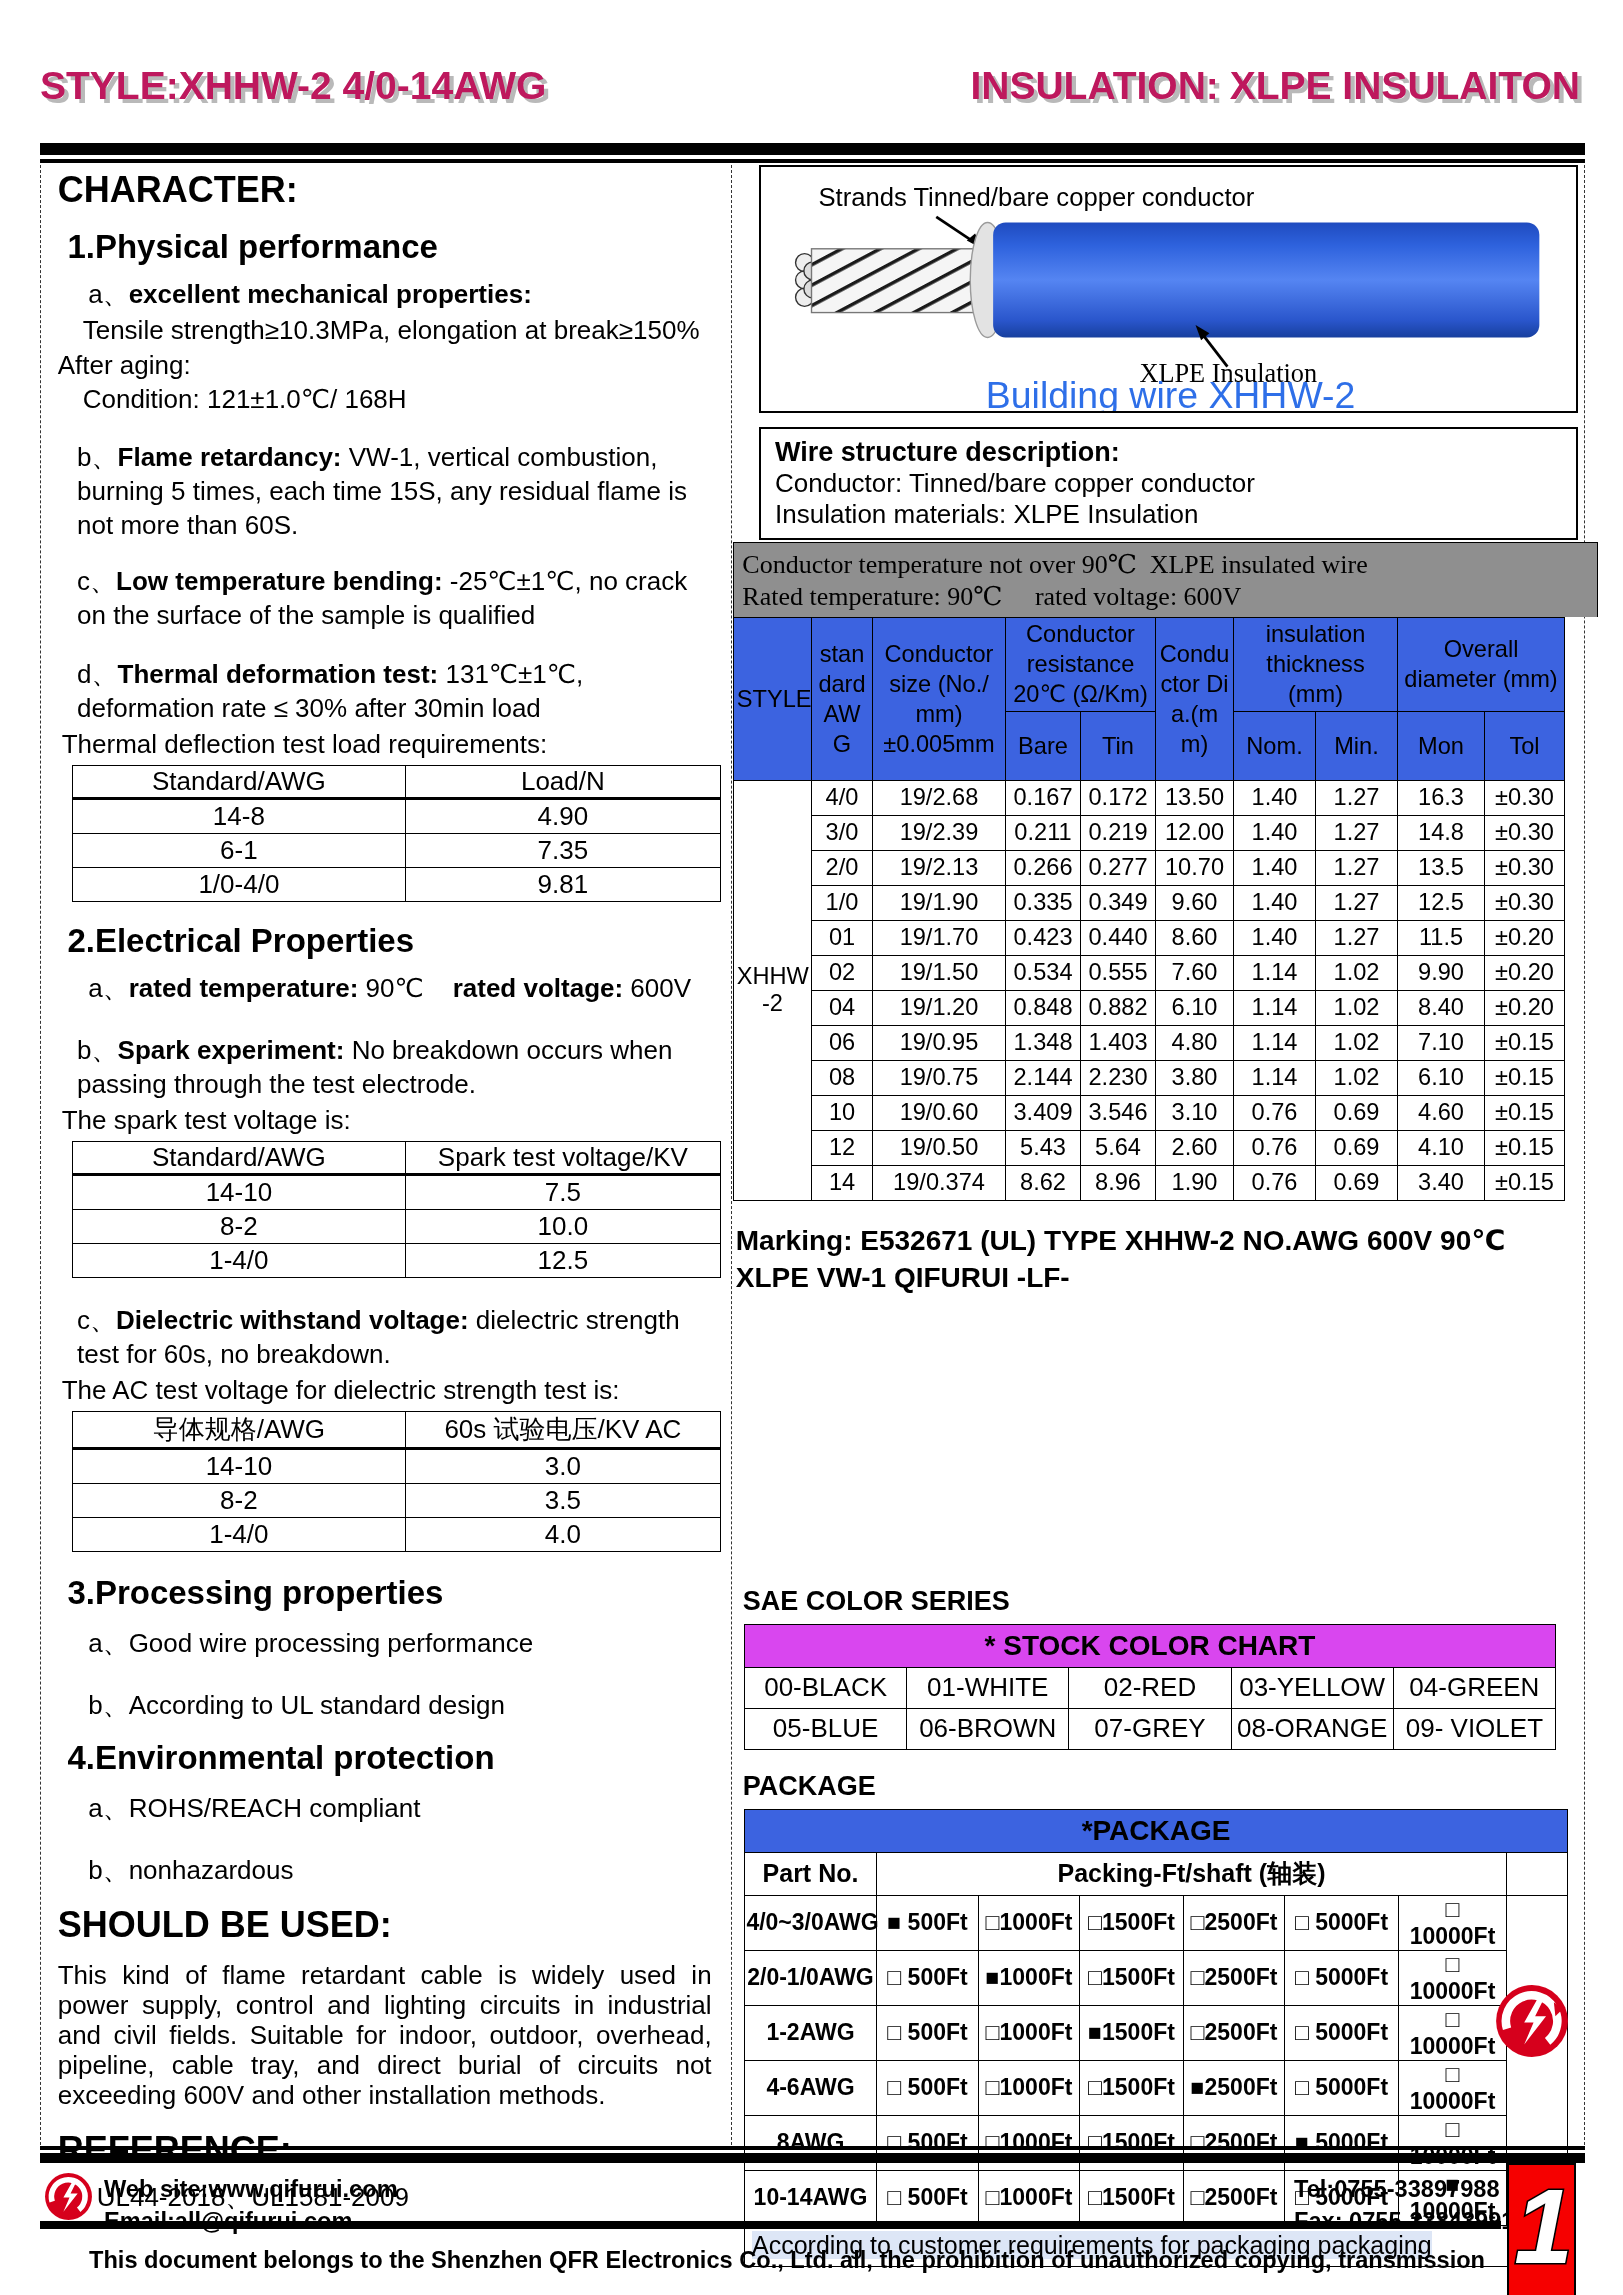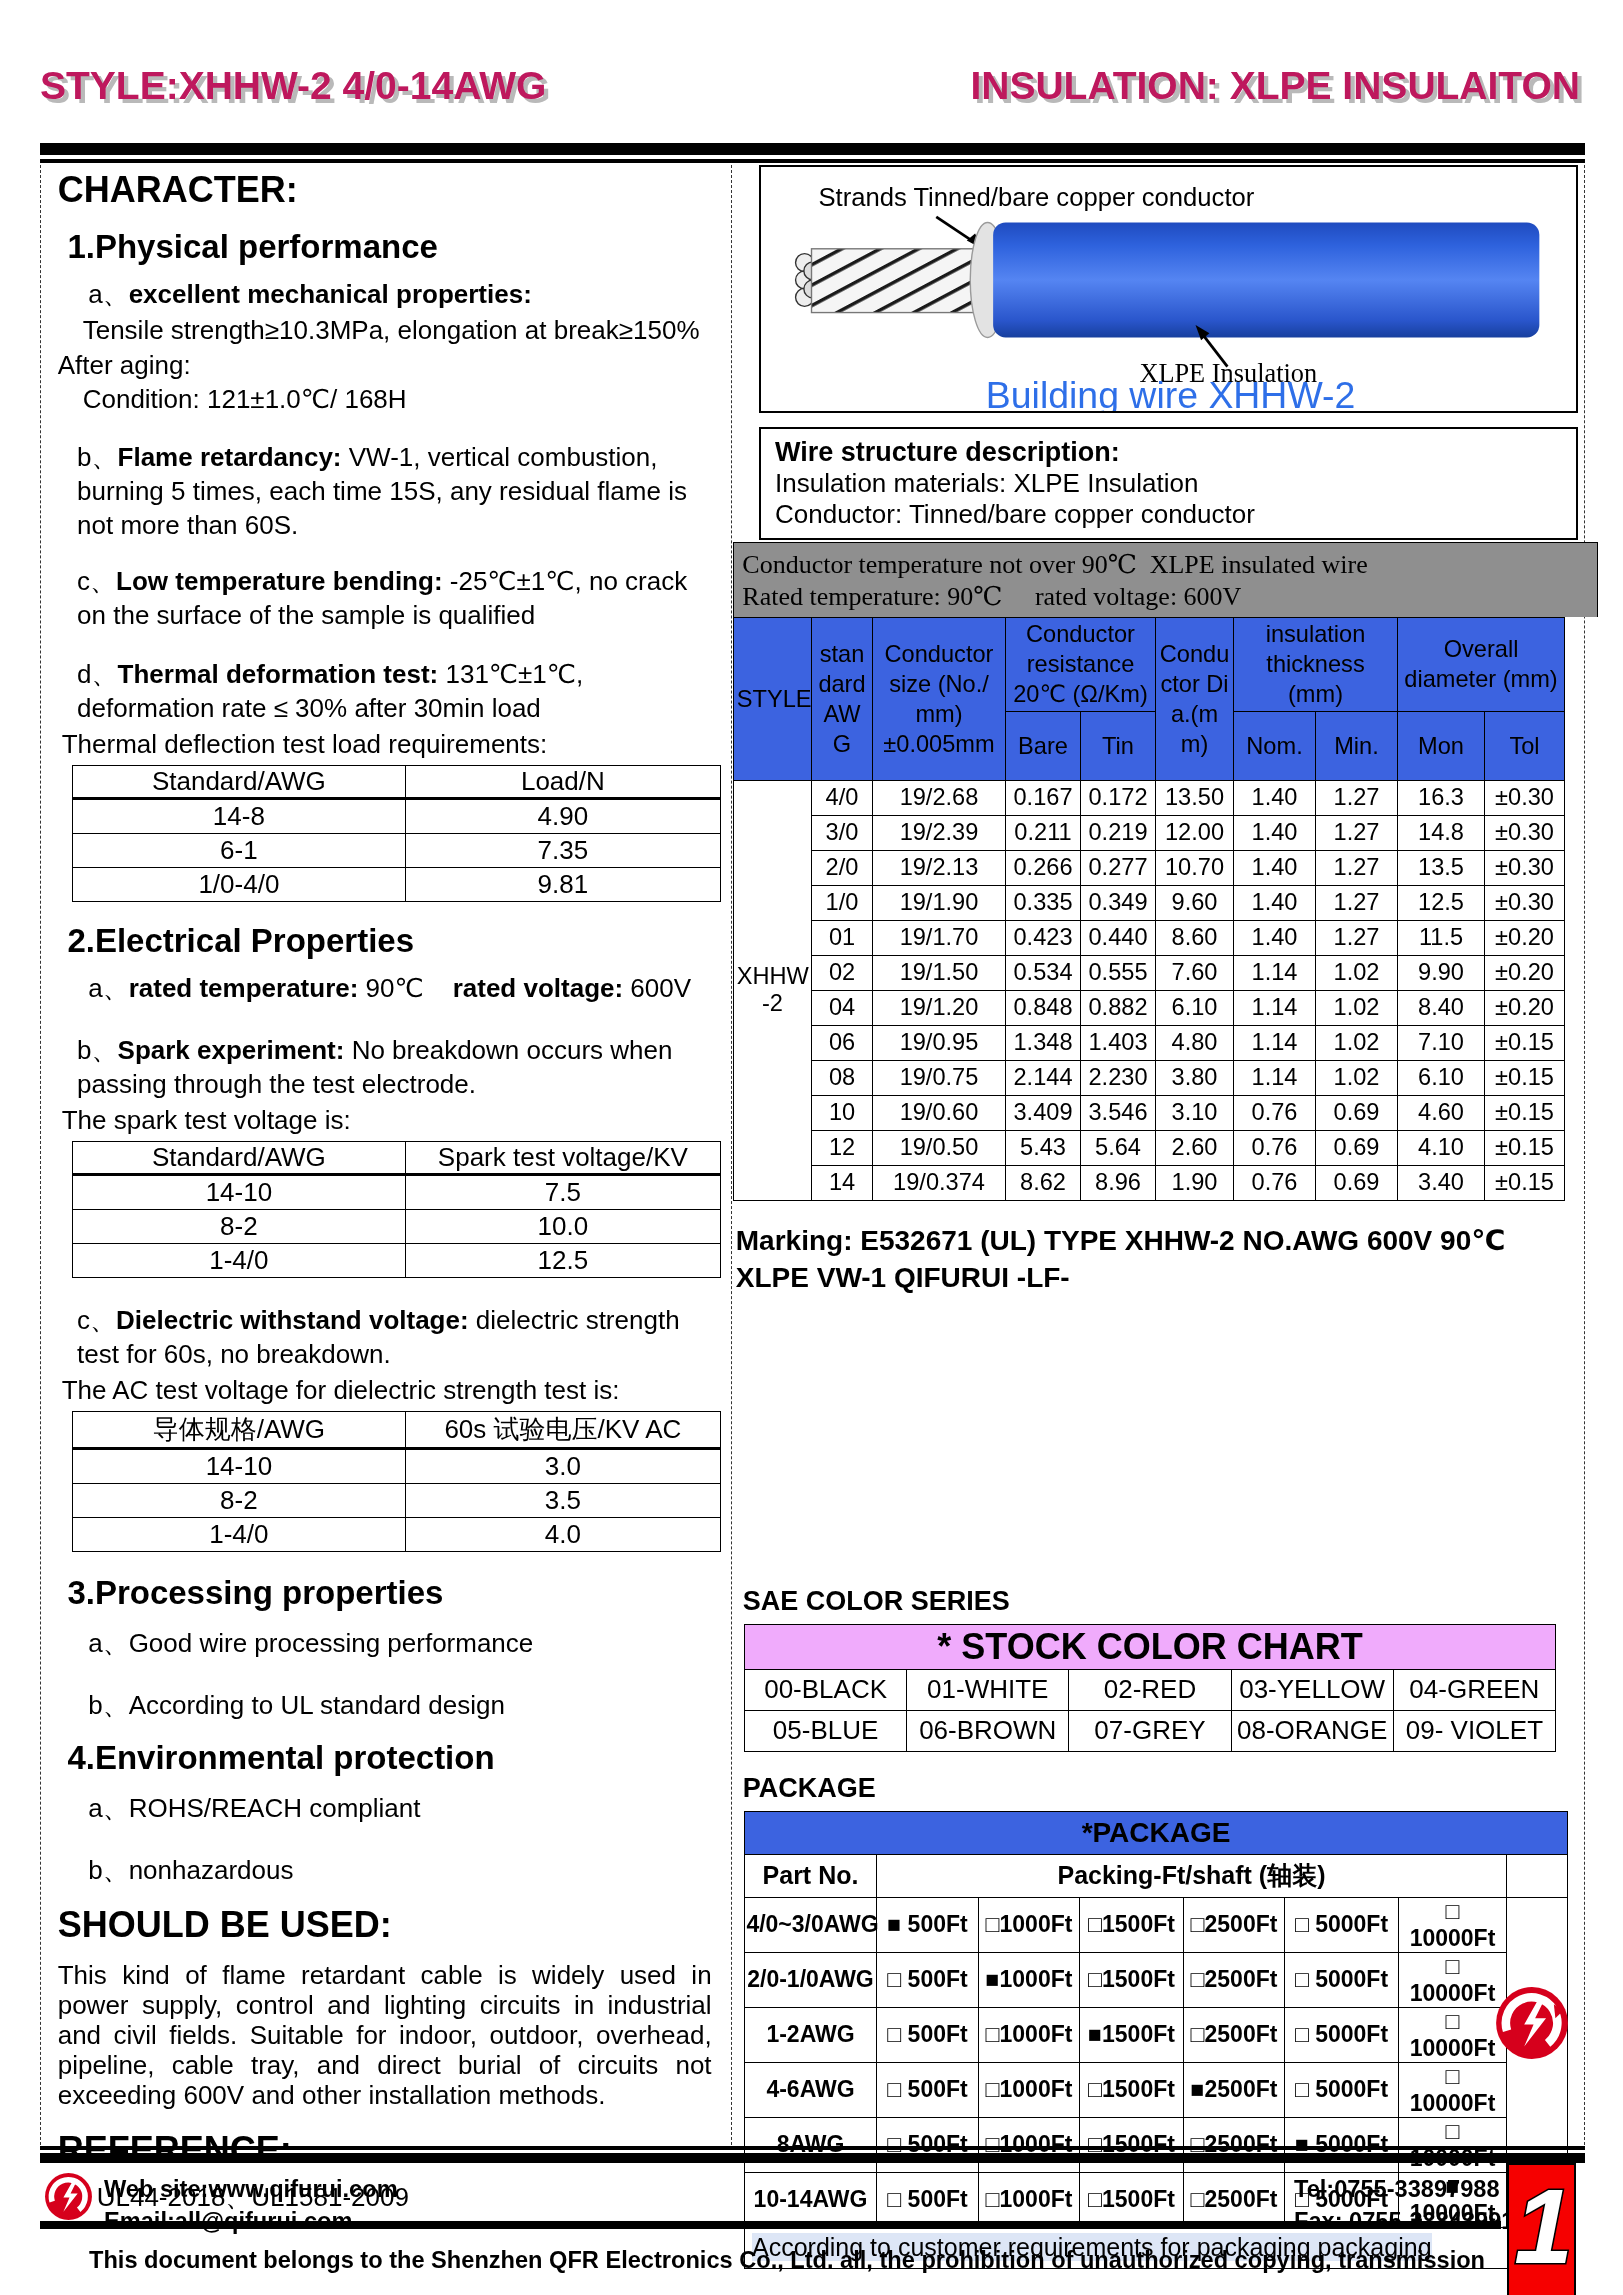--- a/index.html
+++ b/index.html
@@ -50,21 +50,21 @@
   .spec thead th{background:#3c63e0;font-weight:normal;line-height:30px;}
   .spec thead tr:first-child th{height:87px;}
   .spec thead tr:last-child th{height:69px;}
   .spec tbody td{height:35px;font-weight:normal;}
   .brk{word-break:break-all;}
   .style-cell{white-space:pre-line;font-size:25px;}
   .marking{margin:21px 0 0 2.8px;width:840px;font-size:28px;font-weight:bold;
            line-height:37px;white-space:pre-wrap;}
   .sae-title{margin:290px 0 0 9.7px;font-size:27px;font-weight:bold;}
   .ctable{border-collapse:collapse;table-layout:fixed;width:812px;margin:7px 0 0 11px;}
-  .ctable th{background:#f0abfc;border:1.4px solid #000;font-size:36px;font-weight:bold;height:40px;}
+  .ctable th{background:#d946ef;border:1.4px solid #000;font-size:28px;font-weight:bold;height:40px;}
   .ctable td{border:1.4px solid #000;text-align:center;font-size:26px;height:38px;font-weight:normal;}
   .pkg-title{margin:21px 0 0 9.7px;font-size:27px;font-weight:bold;}
   .pkg-wrap{position:relative;margin:7px 0 0 11px;width:823px;}
   .ptable{border-collapse:collapse;table-layout:fixed;width:823px;}
   .ptable th,.ptable td{border:1.4px solid #000;text-align:center;box-sizing:border-box;}
   .ptable thead .hdr th{background:#3c63e0;font-size:28px;font-weight:bold;height:43px;}
   .ptable thead .sub th{font-size:25px;font-weight:bold;height:43px;background:#fff;}
   .ptable tbody td{font-size:23px;font-weight:bold;height:33px;padding:0 1.4px;}
   .ptable tfoot td{text-align:left;padding:5.6px 7px;font-size:25px;}
   .ptable tfoot .hl{background:#dde6f6;}
@@ -233,22 +233,22 @@
           <rect x="334" y="80" width="788" height="166" rx="18" fill="url(#wg)"></rect>
           <line x1="672" y1="288" x2="632" y2="236" stroke="#000" stroke-width="4"></line>
           <polygon points="626,228 646,240 634,250" fill="#000"></polygon>
           <text x="545" y="310" font-size="38" font-family="Liberation Serif, DejaVu Serif, serif" fill="#000">XLPE Insulation</text>
           <text x="590" y="348" font-size="54" text-anchor="middle" fill="#2e6fe8">Building wire   XHHW-2</text>
         </svg>
       </div>
 
       <div class="desc-box">
         <p class="desc-title">Wire structure description:</p>
+        <p class="desc-line">Conductor: Tinned/bare copper conductor</p>
         <p class="desc-line">Insulation materials: XLPE Insulation</p>
-        <p class="desc-line">Conductor: Tinned/bare copper conductor</p>
       </div>
 
       <div class="spec-note">
         <div>Conductor temperature not over 90℃  XLPE insulated wire</div>
         <div>Rated temperature: 90℃     rated voltage: 600V</div>
       </div>
       <table class="spec">
         <colgroup>
           <col style="width:78px">
             <col style="width:61px">

